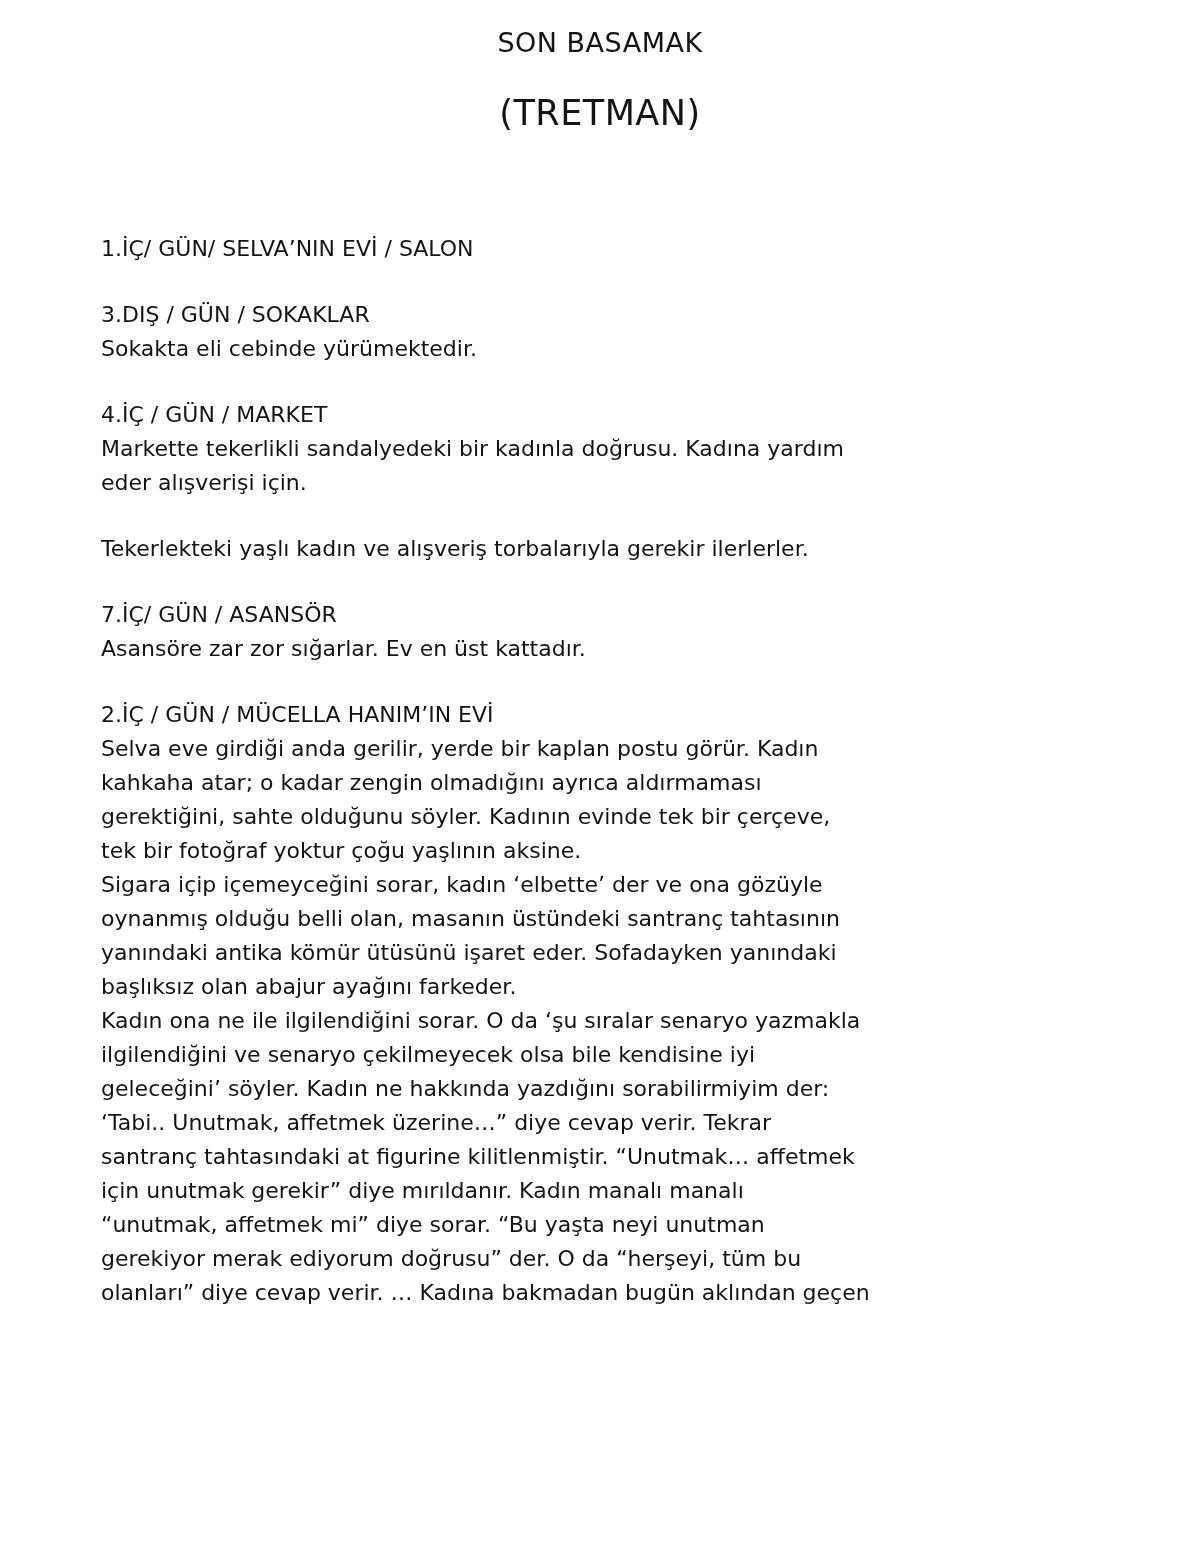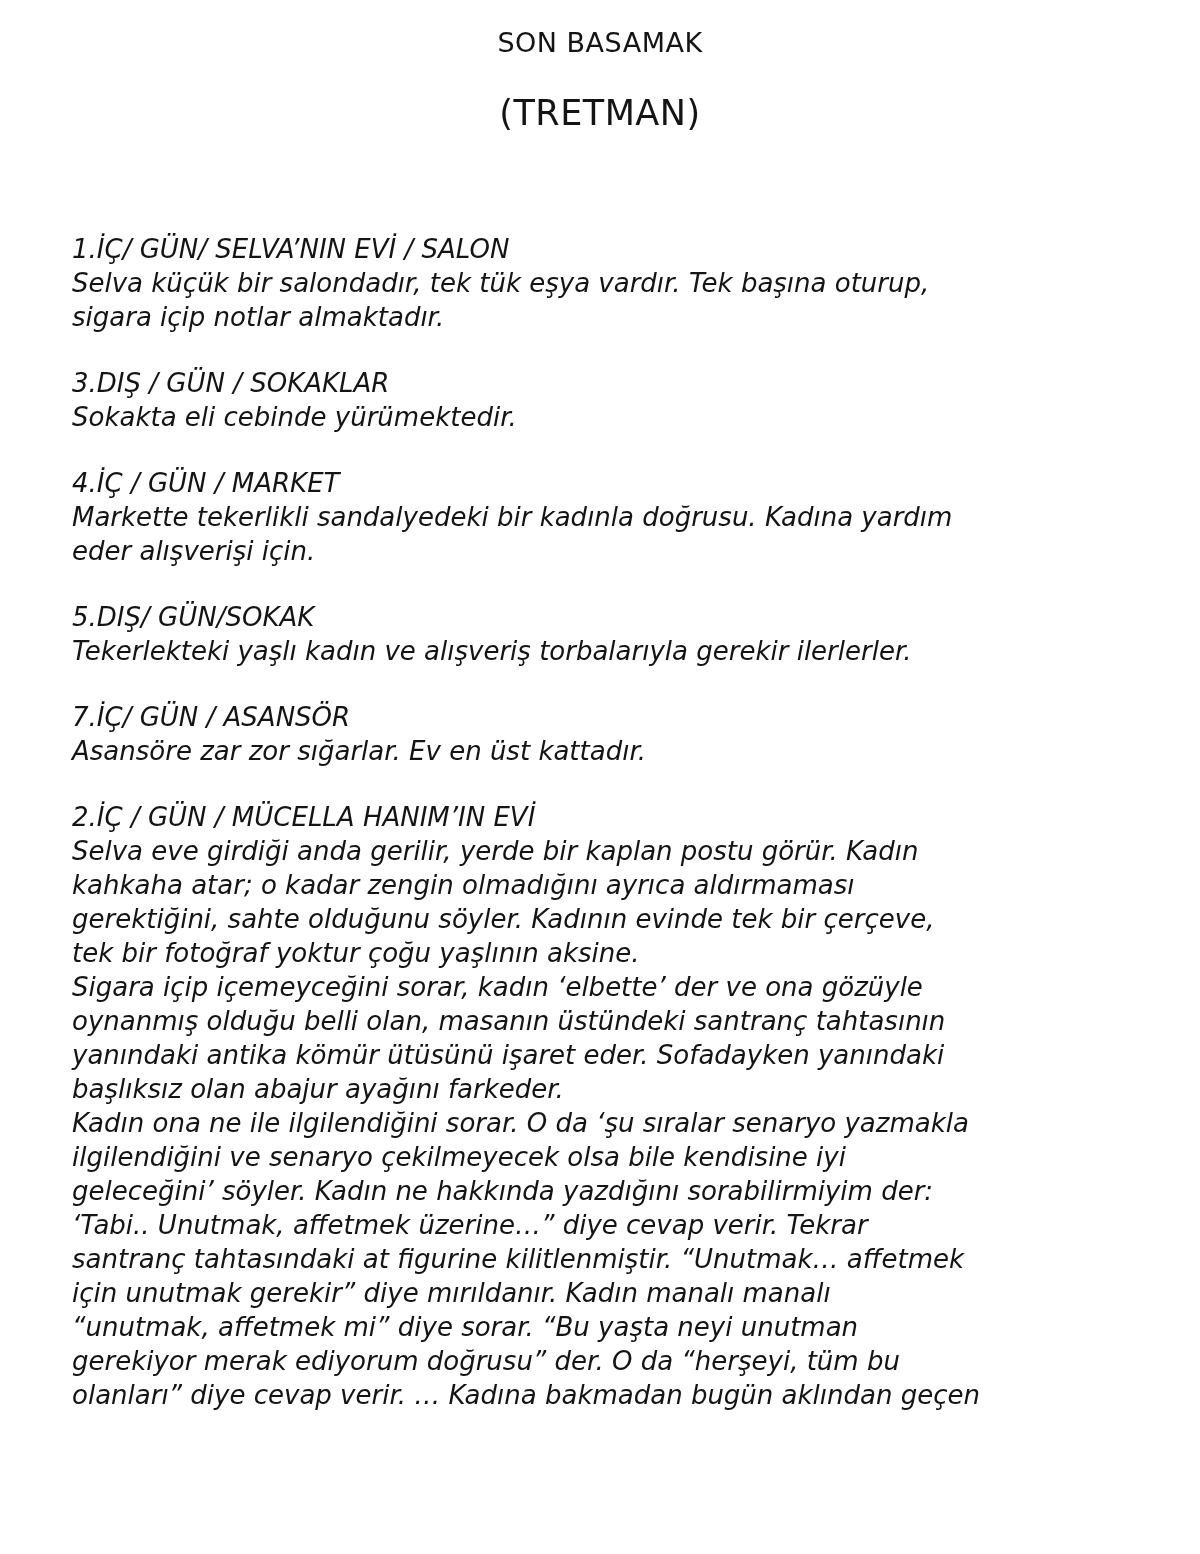--- a/index.html
+++ b/index.html
@@ -31,24 +31,23 @@
     line-height: 34px;
     letter-spacing: 0.5px;
   }
   .doc-subtitle {
     margin-top: 36px;
     font-size: 35px;
     line-height: 34px;
     letter-spacing: 0.5px;
   }
   .scene-list {
-    margin: 102px 40px 0 72px;
-    font-size: 26px;
+    margin: 102px 40px 0 101px;
+    font-size: 22px;
     line-height: 34px;
-    font-style: italic;
   }
   .scene {
     margin: 0 0 32px 0;
   }
   .scene-heading {
     white-space: pre-line;
   }
   .scene-body {
     white-space: pre-line;
   }
@@ -60,38 +59,35 @@
 
   <div class="doc-header">
     <div class="doc-title">SON BASAMAK</div>
     <div class="doc-subtitle">(TRETMAN)</div>
   </div>
 
   <div class="scene-list">
 
     <section class="scene">
       <div class="scene-heading">1.İÇ/ GÜN/ SELVA’NIN EVİ / SALON</div>
-      <div class="scene-body">Selva küçük bir salondadır, tek tük eşya vardır. Tek başına oturup,
-sigara içip notlar almaktadır.</div>
     </section>
 
 
     <section class="scene">
       <div class="scene-heading">3.DIŞ / GÜN / SOKAKLAR</div>
       <div class="scene-body">Sokakta eli cebinde yürümektedir.</div>
     </section>
 
     <section class="scene">
       <div class="scene-heading">4.İÇ / GÜN / MARKET</div>
       <div class="scene-body">Markette tekerlikli sandalyedeki bir kadınla doğrusu. Kadına yardım
 eder alışverişi için.</div>
     </section>
 
     <section class="scene">
-      <div class="scene-heading">5.DIŞ/ GÜN/SOKAK</div>
       <div class="scene-body">Tekerlekteki yaşlı kadın ve alışveriş torbalarıyla gerekir ilerlerler.</div>
     </section>
 
     <section class="scene">
       <div class="scene-heading">7.İÇ/ GÜN / ASANSÖR</div>
       <div class="scene-body">Asansöre zar zor sığarlar. Ev en üst kattadır.</div>
     </section>
 
     <section class="scene">
       <div class="scene-heading">2.İÇ / GÜN / MÜCELLA HANIM’IN EVİ</div>

